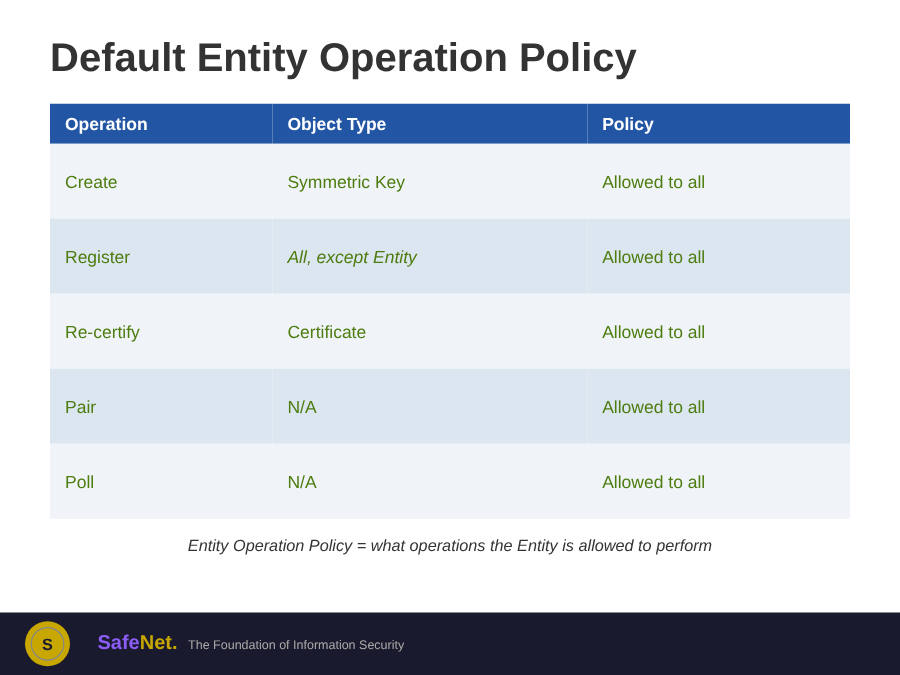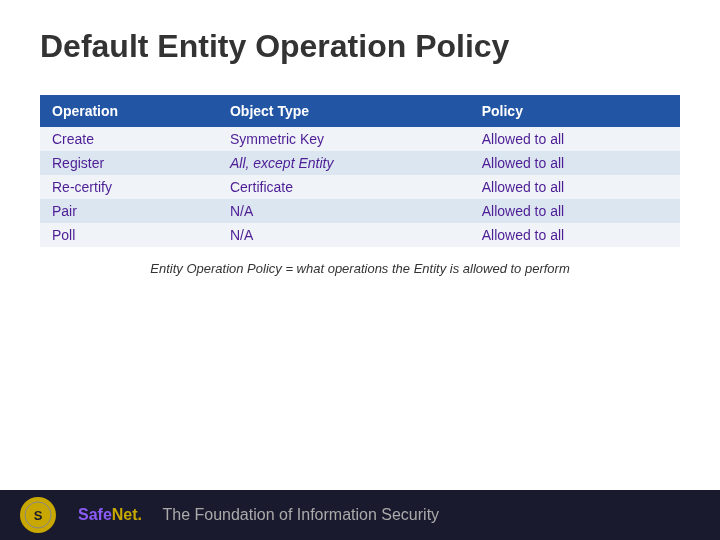--- a/index.html
+++ b/index.html
@@ -14,21 +14,21 @@
     }
 
     .page-title {
       font-size: 32px;
       font-weight: bold;
       color: #333333;
       padding: 28px 40px 18px 40px;
     }
 
     .table-wrapper {
-      margin: 12px 40px;
+      margin: 0 40px;
     }
 
     table {
       width: 100%;
       border-collapse: collapse;
       font-size: 14px;
     }
 
     thead tr {
       background-color: #2255a4;
@@ -43,22 +43,22 @@
 
     tbody tr:nth-child(odd) {
       background-color: #f0f4f8;
     }
 
     tbody tr:nth-child(even) {
       background-color: #dce6f0;
     }
 
     tbody td {
-      padding: 4px 12px;
-      color: #4c1d95;
+      padding: 22px 12px;
+      color: #4d7c0f;
       font-size: 14px;
     }
 
     .footer-text {
       margin: 14px 40px 0 40px;
       font-style: italic;
       font-size: 13px;
       color: #333333;
       text-align: center;
     }
@@ -85,22 +85,22 @@
       align-items: center;
       justify-content: center;
       font-size: 11px;
       font-weight: bold;
       color: #1a1a2e;
       flex-shrink: 0;
     }
 
     .logo-tagline {
       color: #aaaaaa;
-      font-size: 16px;
-      margin-left: 16px;
+      font-size: 10px;
+      margin-left: 4px;
     }
   </style>
 </head>
 <body>
 
 <div class="page-title">Default Entity Operation Policy</div>
 
 <div class="table-wrapper">
   <table>
     <thead>

